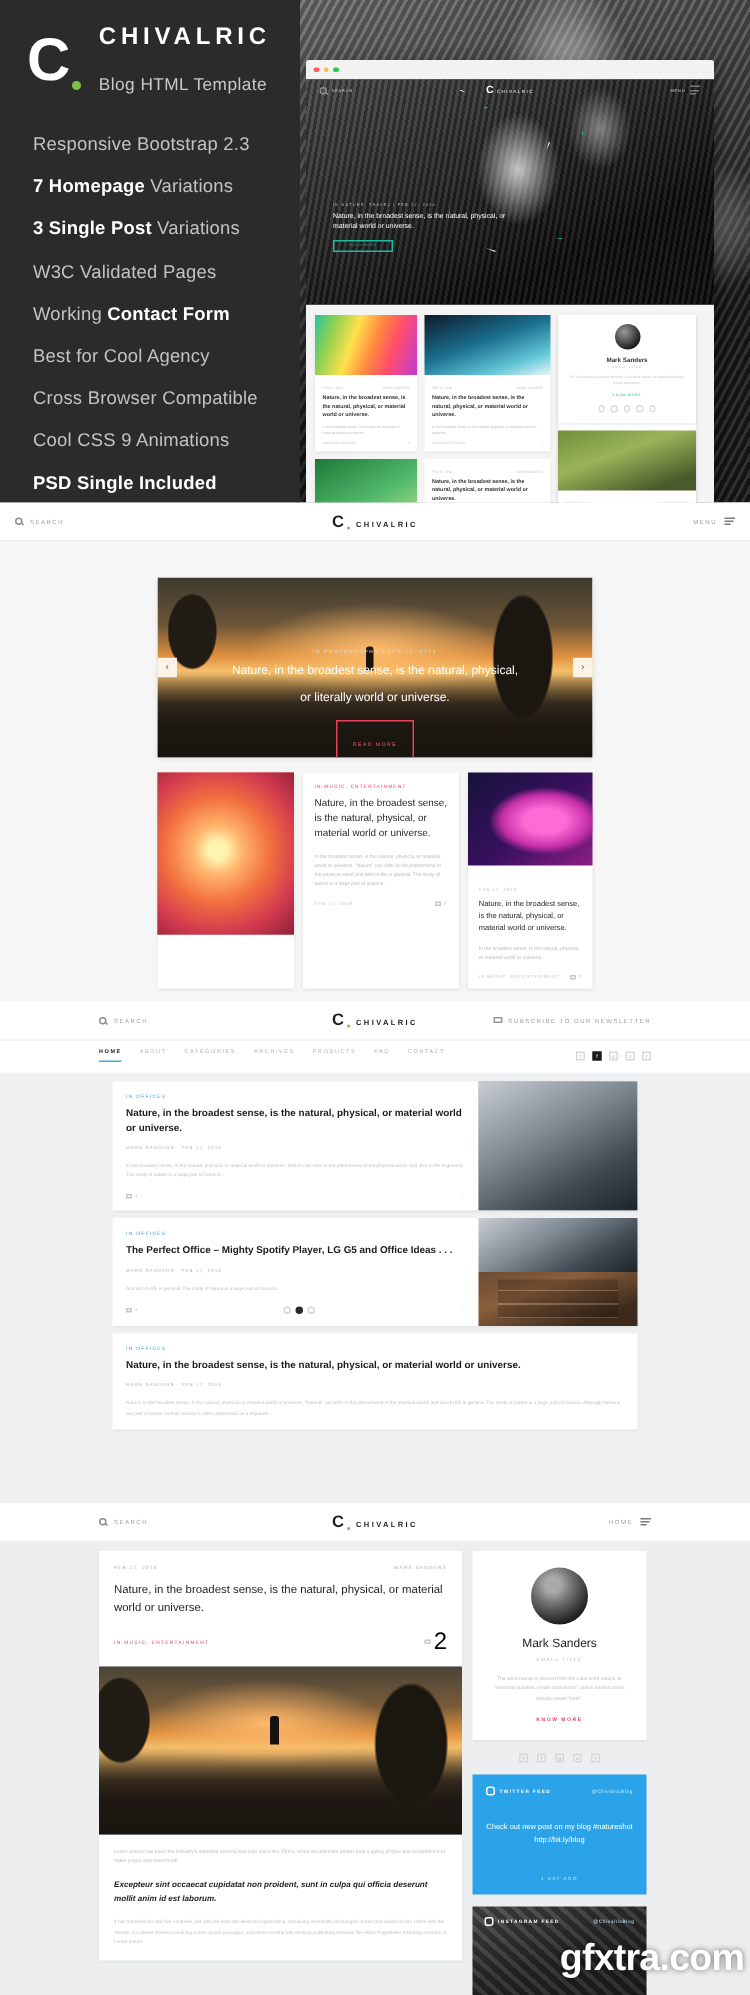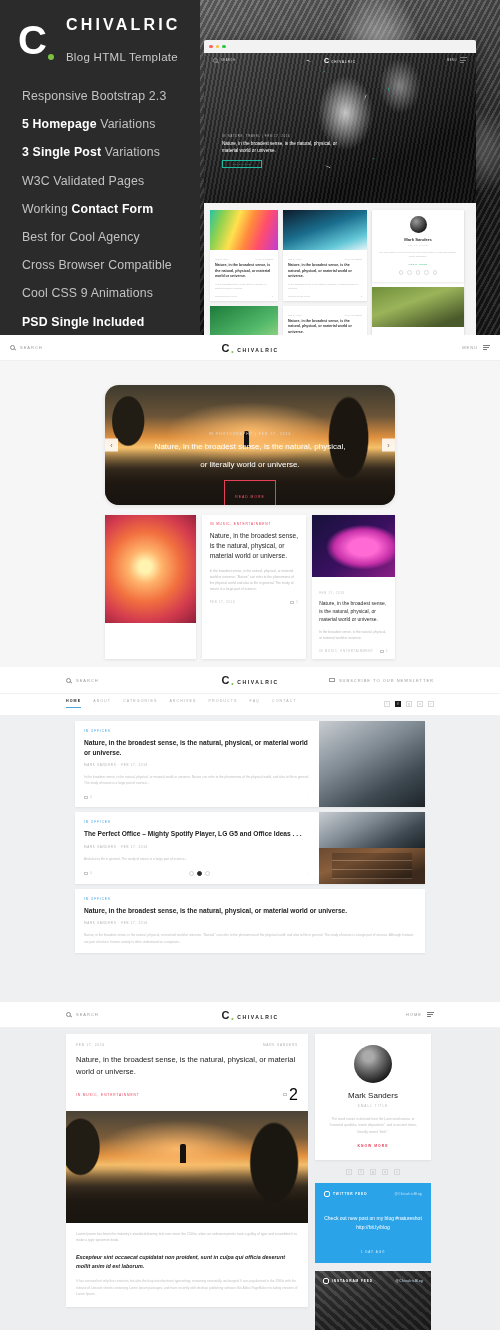--- a/index.html
+++ b/index.html
@@ -96,21 +96,21 @@
   .sh-t { font-size: 4px; color: #9a9a9a; letter-spacing: 1px; }
   .mag { width: 5px; height: 5px; border: .8px solid #8d8d8d; border-radius: 50%; position: relative; }
   .mag::after { content: ""; position: absolute; right: -2px; bottom: -1px; width: 2.4px; height: .8px; background: #8d8d8d; transform: rotate(45deg); }
   .burg { width: 7px; display: flex; flex-direction: column; gap: 1.2px; }
   .burg i { height: 1px; background: #7a7a7a; display: block; }
   .burg i:nth-child(2) { width: 80%; } .burg i:nth-child(3) { width: 60%; }
   .site-logo { position: absolute; left: 50%; transform: translateX(-50%); display: flex; align-items: baseline; gap: 2px; }
   .sl-c { font-size: 11px; font-weight: bold; color: #1c1c1c; }
   .sl-d { width: 2px; height: 2px; border-radius: 50%; background: #7cc242; align-self: flex-end; margin-bottom: 1px; }
   .sl-t { font-size: 5px; color: #1c1c1c; letter-spacing: 1.6px; margin-left: 2px; font-weight: bold; }
-  .slider { margin: 24px 105px 0; height: 120px; position: relative; overflow: hidden; box-shadow: 0 1px 4px rgba(0,0,0,.1); border-radius: 14px; }
+  .slider { margin: 24px 105px 0; height: 120px; position: relative; overflow: hidden; box-shadow: 0 1px 4px rgba(0,0,0,.1); }
   .slider-img { position: absolute; inset: 0;
     background:
       radial-gradient(ellipse 120px 44px at 50% 40%, rgba(255,190,110,.95), rgba(255,140,70,0) 70%),
       linear-gradient(180deg,#3d3a2e 0%,#6b5438 26%,#e0913f 44%,#f6c06a 52%,#4a3a28 70%,#221d16 100%); }
   .slider-tree { position: absolute; inset: 0;
     background:
       radial-gradient(ellipse 34px 70px at 84% 44%, #1b1710 0 56%, rgba(0,0,0,0) 60%),
       radial-gradient(ellipse 26px 40px at 8% 30%, #221d14 0 60%, rgba(0,0,0,0) 64%),
       linear-gradient(0deg, rgba(20,16,12,.75) 0 18%, rgba(0,0,0,0) 46%); }
   .slider-man { position: absolute; left: 48%; top: 38%; width: 5px; height: 16px; background: #17120d; border-radius: 2px 2px 0 0; }
@@ -241,21 +241,21 @@
     <div class="brand">
       <div class="brand-c">C</div>
       <div class="brand-dot"></div>
       <div class="brand-txt">
         <div class="brand-name">CHIVALRIC</div>
         <div class="brand-sub">Blog HTML Template</div>
       </div>
     </div>
     <ul class="feat" id="featList">
         <li>Responsive Bootstrap 2.3</li>
-        <li><b>5 Homepage</b> Variations</li>
+        <li><b>7 Homepage</b> Variations</li>
         <li><b>3 Single Post</b> Variations</li>
         <li>W3C Validated Pages</li>
         <li>Working <b>Contact Form</b></li>
         <li>Best for Cool Agency</li>
         <li>Cross Browser Compatible</li>
         <li>Cool CSS 9 Animations</li>
         <li><b>PSD Single Included</b></li>
       </ul>
   </div>
 
@@ -617,13 +617,14 @@
           <span class="wt-l">
             <span class="sq" style="color:#fff;border-radius:2px"></span>
             <span class="wt-lbl">INSTAGRAM FEED</span>
           </span>
           <span class="wt-h">@ChivalricBlog</span>
         </div>
       </div>
     </div>
   </div>
 
+  <div class="mark">gfxtra.com</div>
 </div>
 
 </body></html>

